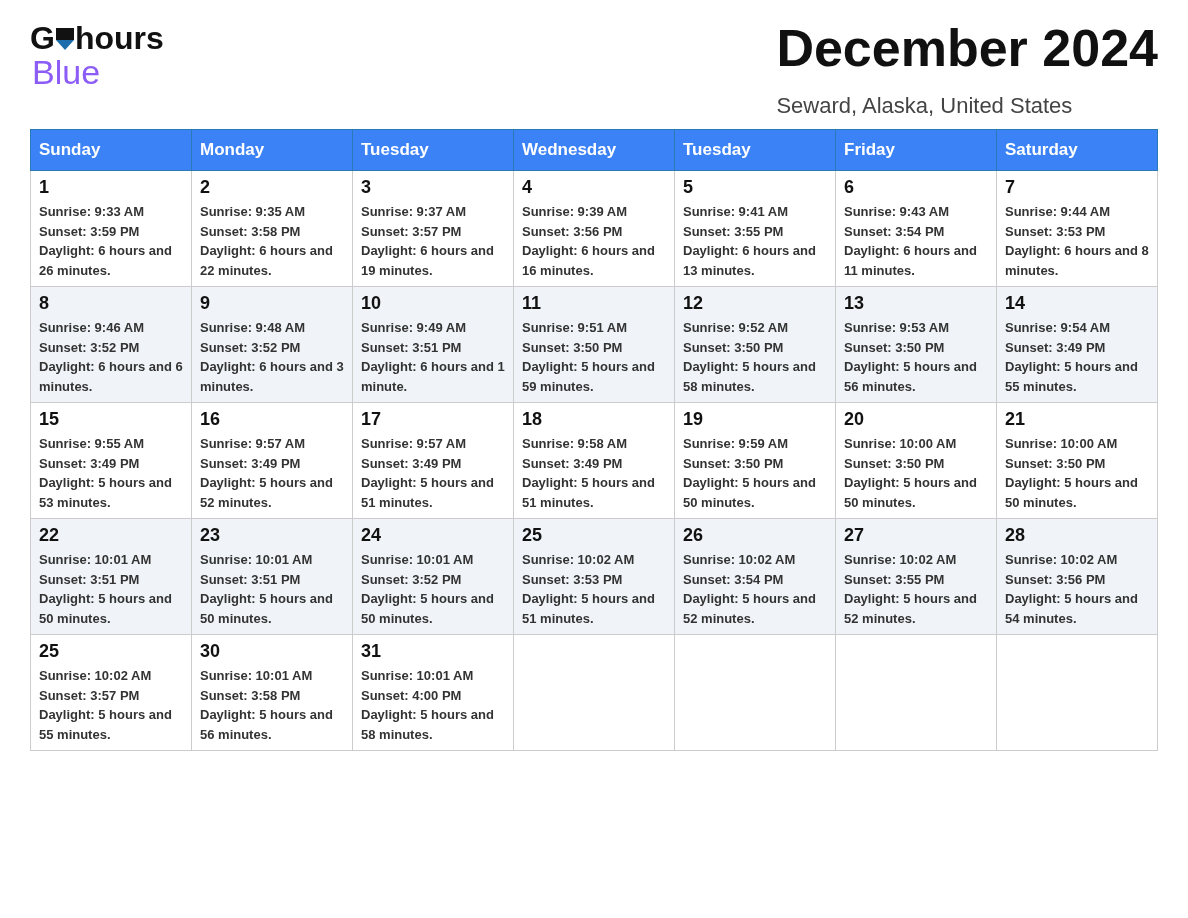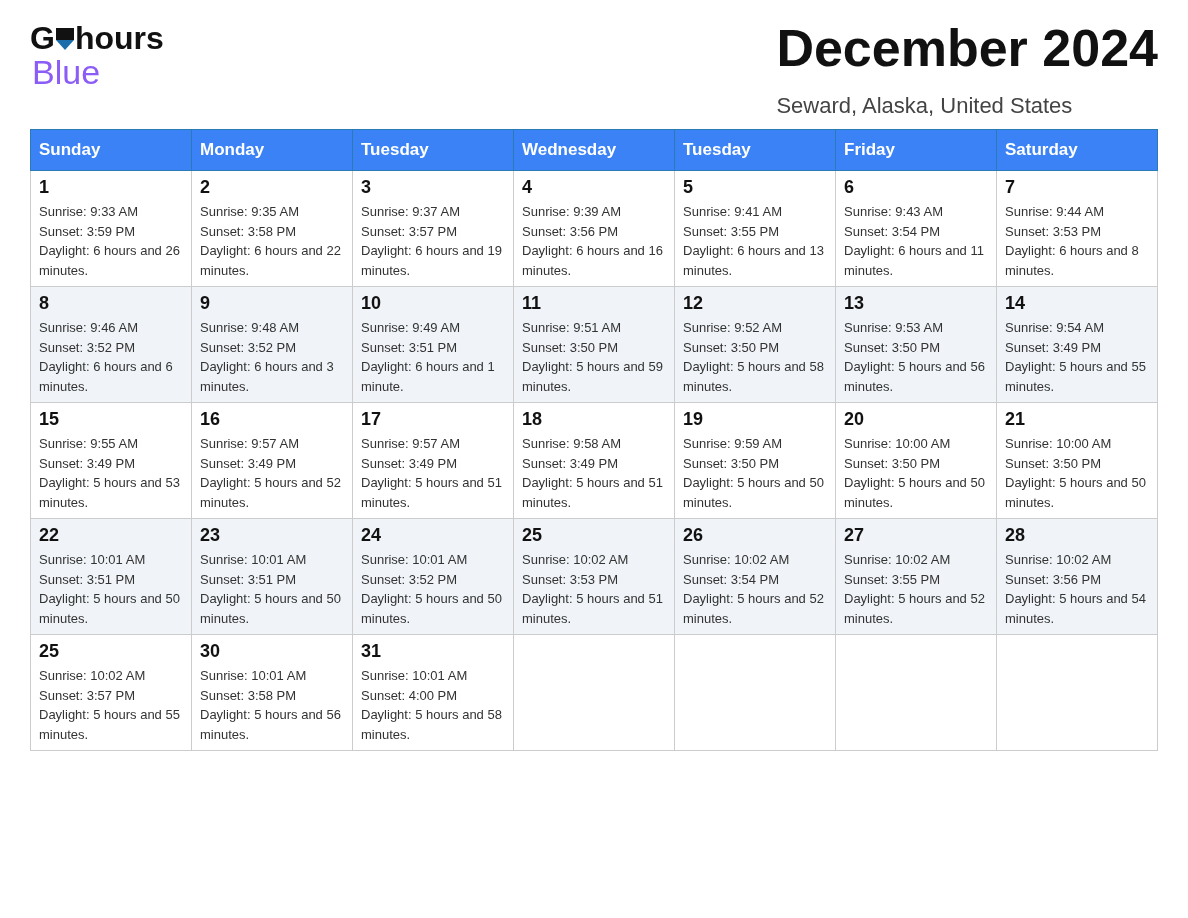--- a/index.html
+++ b/index.html
@@ -68,20 +68,21 @@
       font-size: 18px;
       font-weight: bold;
       color: #111;
       display: block;
       margin-bottom: 4px;
     }
     .day-info {
       font-size: 13px;
       color: #333;
       line-height: 1.5;
+      font-weight: bold;
     }
     .empty-cell {
       background-color: #fff !important;
     }
     
     .logo-wrap {
       display: flex;
       align-items: center;
     }
     .logo-g {

